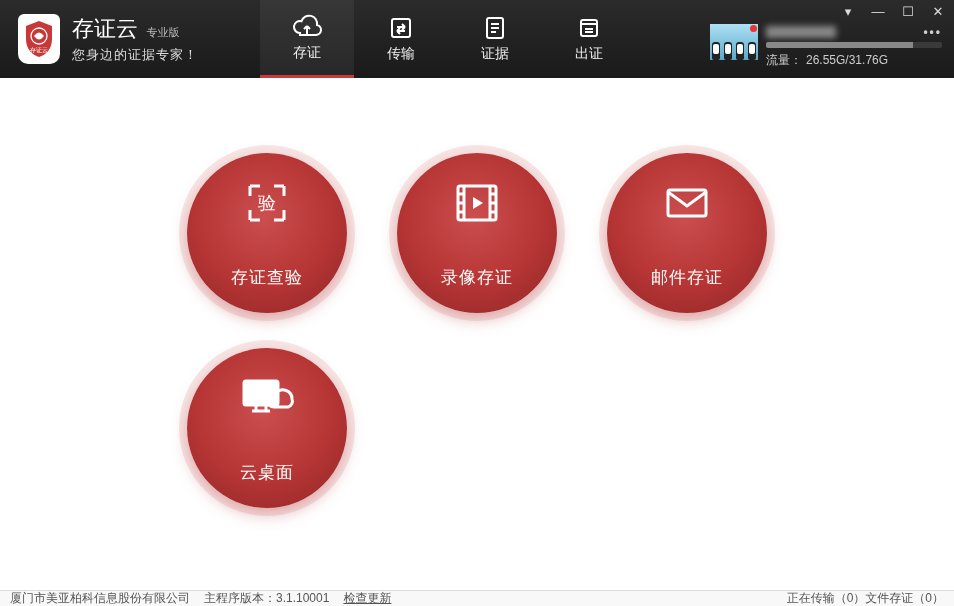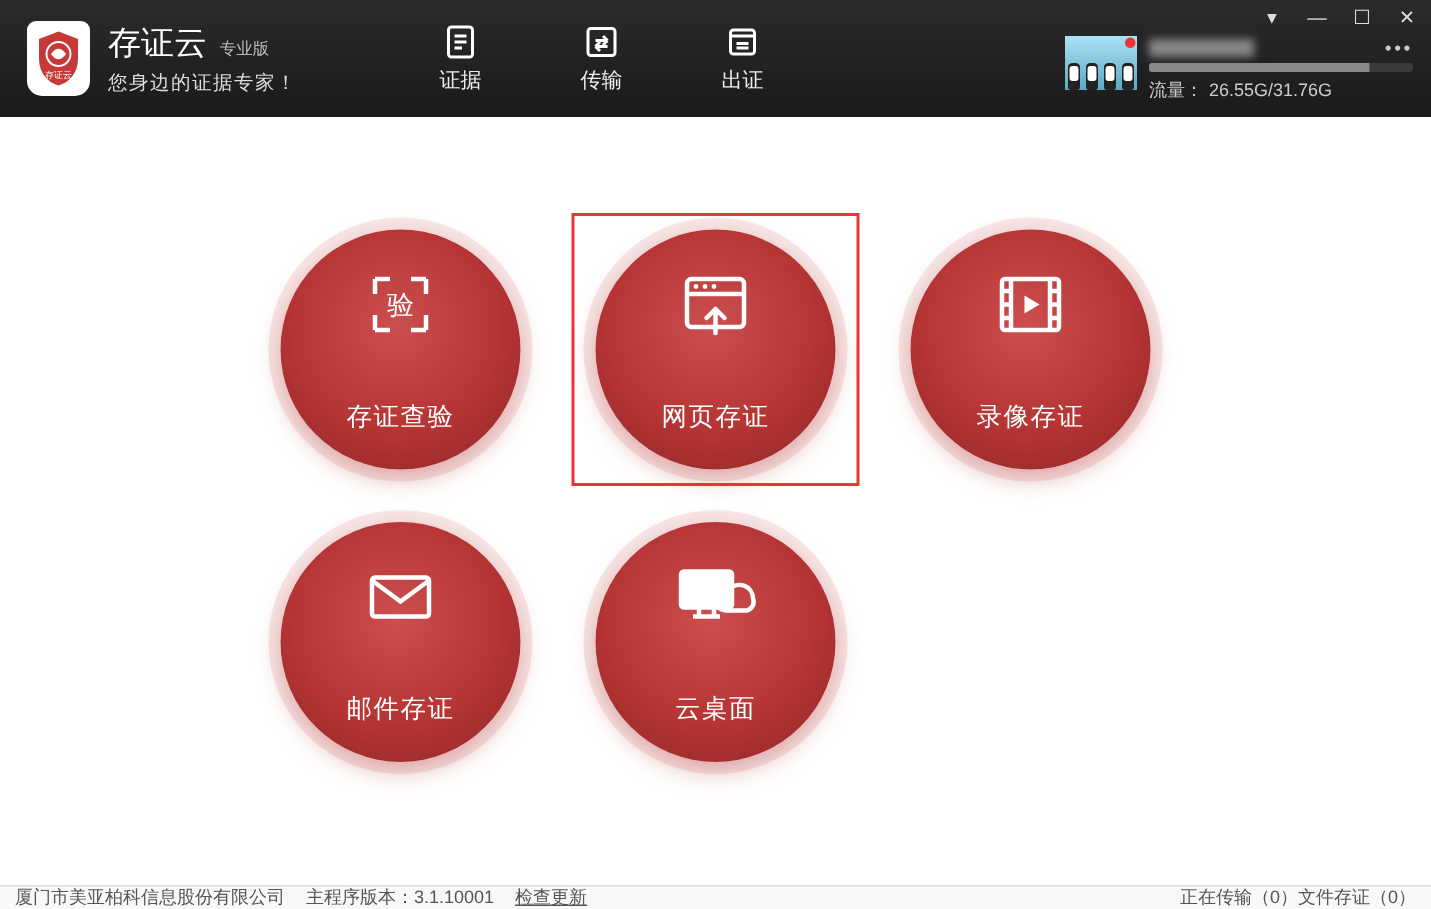--- a/index.html
+++ b/index.html
@@ -216,44 +216,53 @@
     <div class="logo-text">
       <div>
         <span class="logo-title">存证云</span>
         <span class="logo-edition">专业版</span>
       </div>
       <div class="logo-sub">您身边的证据专家！</div>
     </div>
   </div>
 
   <div class="nav">
+    <div class="nav-item active">
+      <span>
+        <svg width="32" height="26" viewBox="0 0 32 26" fill="none" stroke="#fff" stroke-width="2">
+          <path d="M9 19a6 6 0 1 1 1.5-11.8A8 8 0 0 1 26 11a5 5 0 0 1-1 9.9H9Z"></path>
+          <path d="M16 21V12m0 0l-3 3m3-3l3 3"></path>
+        </svg>
+      </span>
+      <span>存证</span>
+    </div>
+    <div class="nav-item">
+      <span>
+        <svg width="28" height="26" viewBox="0 0 28 26" fill="none" stroke="#fff" stroke-width="2">
+          <rect x="5" y="4" width="18" height="18" rx="2"></rect>
+          <path d="M10 12h8m0 0l-3-3m3 3l-3 3"></path>
+          <path d="M18 17h-8m0 0l3-3m-3 3l3 3" transform="translate(0,-1)"></path>
+        </svg>
+      </span>
+      <span>传输</span>
+    </div>
     <div class="nav-item">
       <span>
         <svg width="28" height="26" viewBox="0 0 28 26" fill="none" stroke="#fff" stroke-width="2">
           <rect x="6" y="3" width="16" height="20" rx="2"></rect>
           <line x1="10" y1="9" x2="18" y2="9"></line>
             <line x1="10" y1="13" x2="18" y2="13"></line>
             <line x1="10" y1="17" x2="15" y2="17"></line>
         </svg>
       </span>
       <span>证据</span>
     </div>
     <div class="nav-item">
       <span>
         <svg width="28" height="26" viewBox="0 0 28 26" fill="none" stroke="#fff" stroke-width="2">
-          <rect x="5" y="4" width="18" height="18" rx="2"></rect>
-          <path d="M10 12h8m0 0l-3-3m3 3l-3 3"></path>
-          <path d="M18 17h-8m0 0l3-3m-3 3l3 3" transform="translate(0,-1)"></path>
-        </svg>
-      </span>
-      <span>传输</span>
-    </div>
-    <div class="nav-item">
-      <span>
-        <svg width="28" height="26" viewBox="0 0 28 26" fill="none" stroke="#fff" stroke-width="2">
           <rect x="6" y="5" width="16" height="16" rx="2"></rect>
           <line x1="6" y1="9" x2="22" y2="9"></line>
           <line x1="10" y1="14" x2="18" y2="14"></line>
             <line x1="10" y1="17" x2="18" y2="17"></line>
         </svg>
       </span>
       <span>出证</span>
     </div>
   </div>
 
@@ -292,35 +301,20 @@
         <div class="icon">
           <svg width="54" height="54" viewBox="0 0 54 54" fill="none" stroke="#fff" stroke-width="3">
             <path d="M10 10h10M10 10v10M44 10H34M44 10v10M10 44h10M10 44V34M44 44H34M44 44V34"></path>
             <text x="27" y="33" text-anchor="middle" fill="#fff" font-size="18" stroke="none">验</text>
           </svg>
         </div>
         <div class="label">存证查验</div>
       </div>
     </div>
 
-    <div class="circle-btn-wrap selected">
-      <div class="circle-btn">
-        <div class="icon">
-          <svg width="54" height="54" viewBox="0 0 54 54" fill="none" stroke="#fff" stroke-width="3">
-            <rect x="8" y="10" width="38" height="32" rx="3"></rect>
-            <line x1="8" y1="20" x2="46" y2="20"></line>
-            <circle cx="14" cy="15" r="1.6" fill="#fff" stroke="none"></circle>
-              <circle cx="20" cy="15" r="1.6" fill="#fff" stroke="none"></circle>
-              <circle cx="26" cy="15" r="1.6" fill="#fff" stroke="none"></circle>
-            <path d="M27 46V30m0 0l-6 6m6-6l6 6" stroke-linecap="round"></path>
-          </svg>
-        </div>
-        <div class="label">网页存证</div>
-      </div>
-    </div>
 
     <div class="circle-btn-wrap">
       <div class="circle-btn">
         <div class="icon">
           <svg width="54" height="54" viewBox="0 0 54 54" fill="none" stroke="#fff" stroke-width="3">
             <rect x="8" y="10" width="38" height="34" rx="2"></rect>
             <line x1="14" y1="10" x2="14" y2="44"></line>
               <line x1="40" y1="10" x2="40" y2="44"></line>
             <line x1="8" y1="18" x2="14" y2="18"></line>
               <line x1="8" y1="27" x2="14" y2="27"></line>

